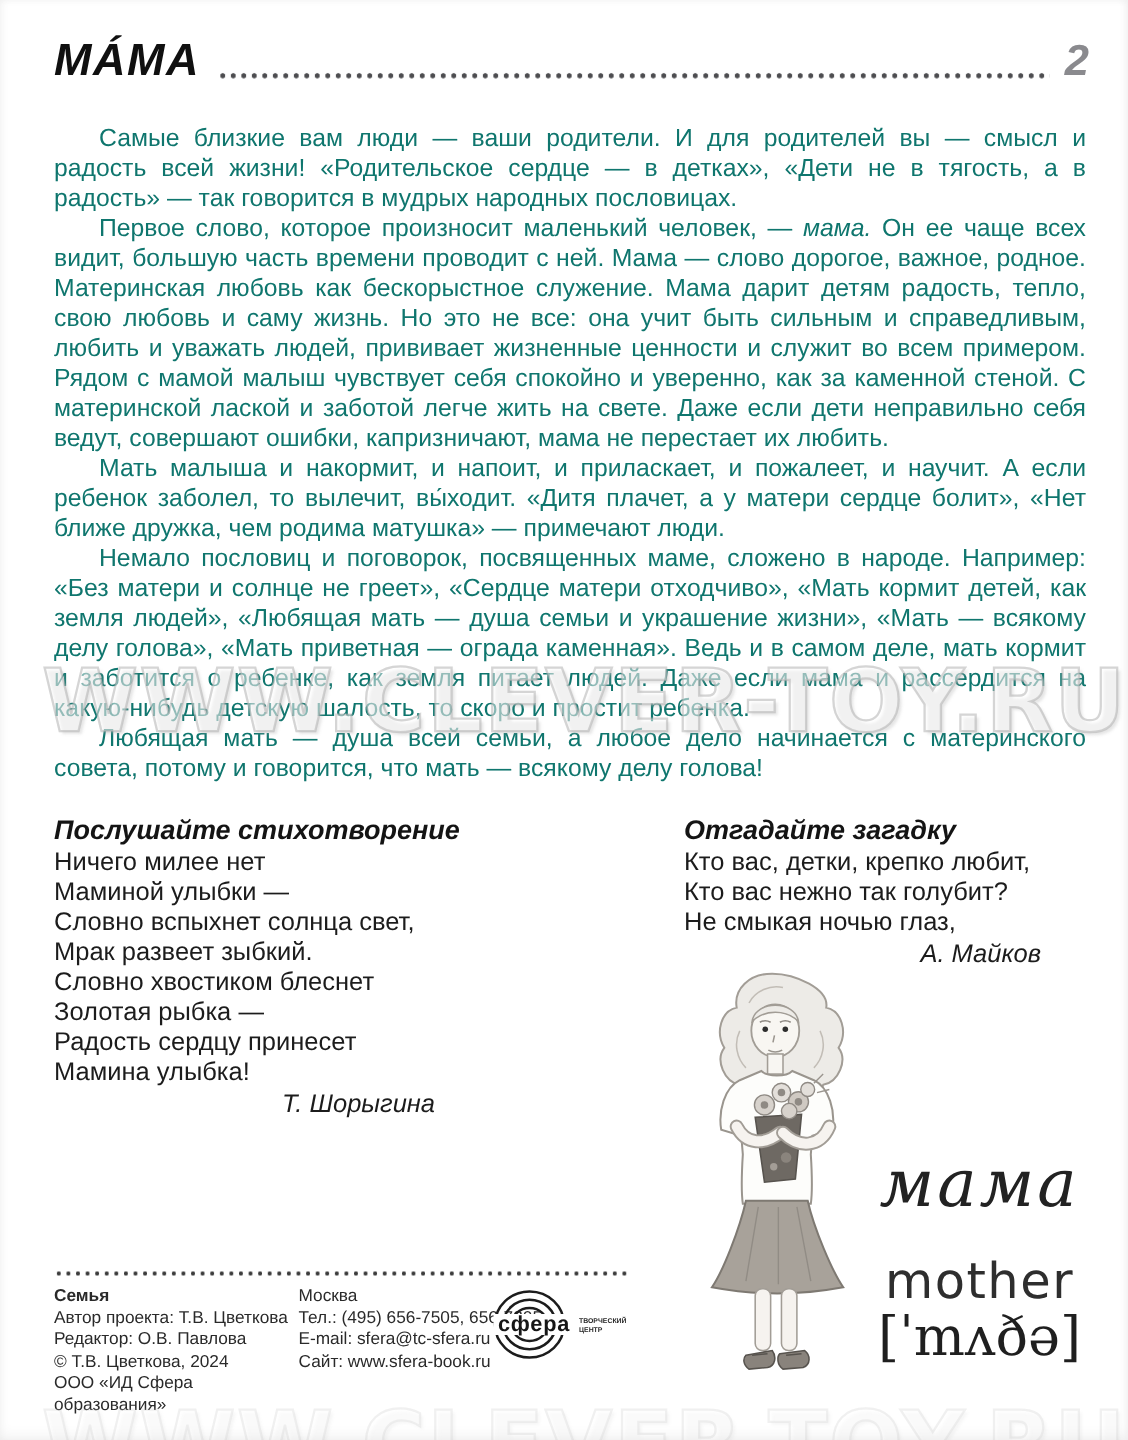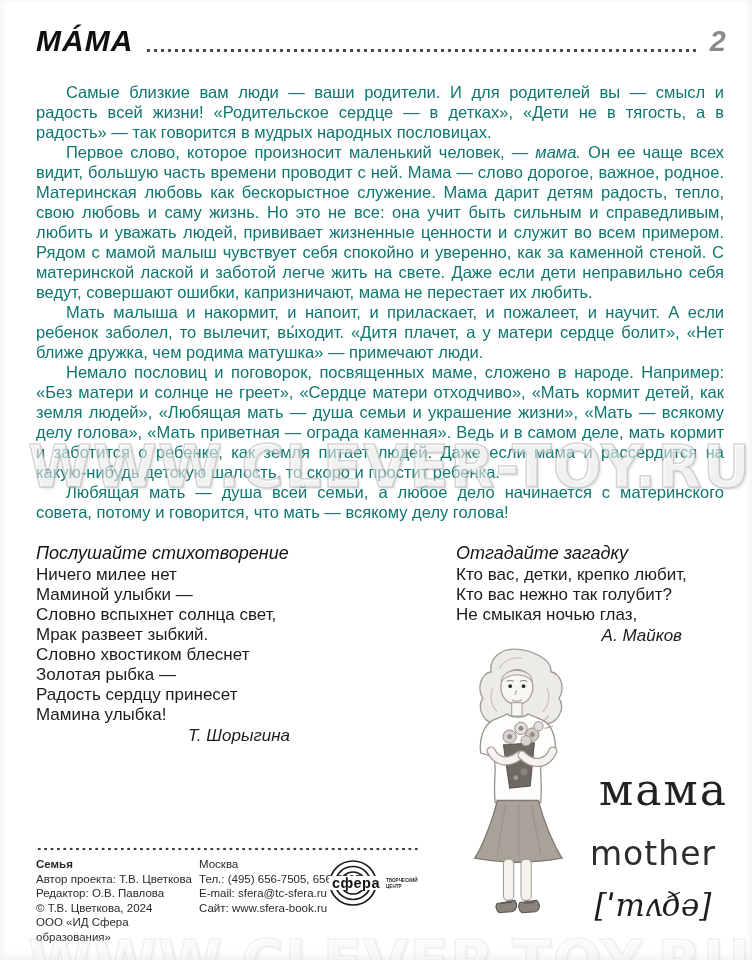--- a/index.html
+++ b/index.html
@@ -45,47 +45,47 @@
     white-space:nowrap;
   }
   .wm-mid{ top:433px; }
   .wm-bottom{ top:928px; opacity:0.35; }
 
   
   .columns{ position:absolute; left:36px; top:541px; width:690px; display:flex; z-index:2; }
   .poem{ width:420px; }
   .riddle{ flex:1; }
   .secheading{
-    font-style:italic; font-weight:normal; font-size:18px; line-height:24px; color:#141414;
+    font-style:italic; font-weight:bold; font-size:18px; line-height:24px; color:#141414;
   }
   .vline{ font-size:17px; line-height:20px; }
   .answer{ font-style:italic; }
   .author{ font-style:italic; font-size:17px; line-height:20px; margin-top:1px; }
   .poem .author{ margin-left:152px; }
-  .riddle .author{ text-align:right; margin-right:44px; }
+  .riddle .author{ text-align:right; margin-right:32px; }
 
   
   .questions{ position:absolute; left:36px; top:753px; width:440px; z-index:2; }
   .questions .vline{ line-height:20px; }
 
   
   .illustration{ position:absolute; left:462px; top:646px; width:120px; height:276px; z-index:1; }
 
   
   .vocab{ position:absolute; left:578px; top:766px; width:150px; text-align:center; z-index:2; }
   .vocab-ru{
-    font-family:"DejaVu Serif", serif; font-size:44px; line-height:48px;
-    color:#222; letter-spacing:2px;text-align:right;
+    font-family:"DejaVu Serif", serif; font-style:italic; font-size:44px; line-height:48px;
+    color:#222; letter-spacing:2px;
   }
   .vocab-en{
     font-family:"DejaVu Sans", sans-serif; font-size:33px; line-height:36px; margin-top:22px;
     color:#2e2e2e; letter-spacing:1px;
   }
   .vocab-ipa{
-    font-family:"DejaVu Serif", serif; font-size:31px; line-height:36px; margin-top:15px; color:#1f1f1f;font-style:italic;
+    font-family:"DejaVu Serif", serif; font-size:36px; line-height:36px; margin-top:2px; color:#1f1f1f;
   }
 
   
   .footline{
     position:absolute; left:36px; top:847px; width:384px; height:4px;
     background-image:radial-gradient(circle, #3d3d3d 1.25px, transparent 1.55px);
     background-size:6.4px 4px; background-repeat:repeat-x; background-position:0 50%;
   }
   .footer{
     position:absolute; left:36px; top:857px; width:390px; display:flex;

